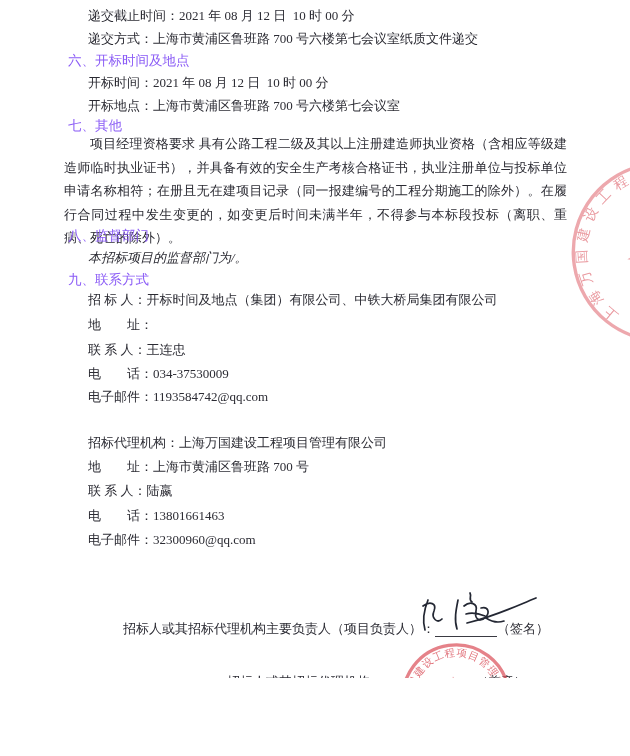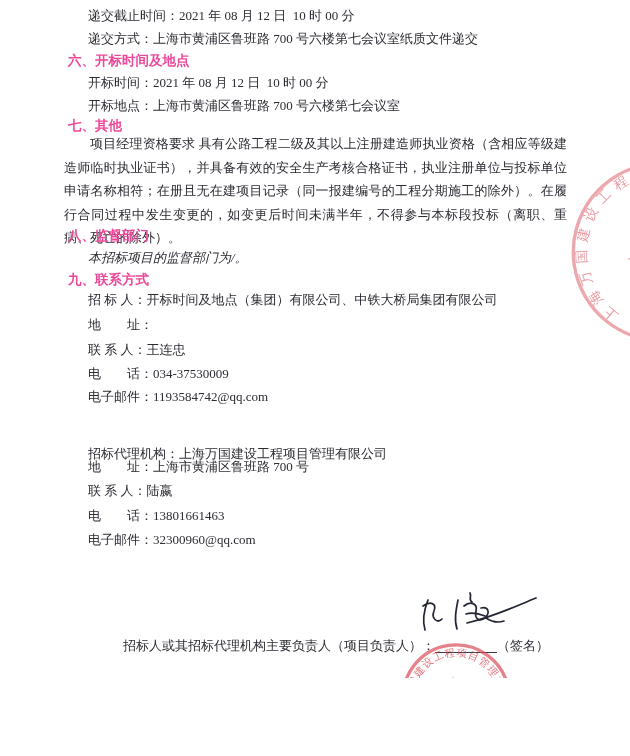--- a/index.html
+++ b/index.html
@@ -6,31 +6,31 @@
   .page{
     position:relative;
     width:630px;height:678px;
     background:#ffffff;
     overflow:hidden;
     font-family:"Liberation Serif","DejaVu Serif",serif;
     color:#2b2b33;
     font-size:13px;
   }
   .tline{position:absolute;white-space:pre;line-height:16px;}
-  .heading{position:absolute;white-space:pre;font-weight:700;color:#ec4899;font-size:13.5px;line-height:17px;}
+  .heading{position:absolute;white-space:pre;font-weight:400;color:#8b5cf6;font-size:13.5px;line-height:17px;}
   .para{
     position:absolute;left:64px;top:132px;width:503px;
     line-height:23.5px;text-align:justify;text-justify:inter-ideograph;
     text-indent:2em;white-space:normal;
   }
   .crow{position:absolute;display:flex;white-space:pre;line-height:16px;}
   .crow .lab{white-space:pre;}
   .crow .val{white-space:pre;}
   .crow.gap .val{}
-  .sigrow{position:absolute;display:flex;align-items:flex-start;white-space:pre;line-height:16px;margin-top:17px;}
+  .sigrow{position:absolute;display:flex;align-items:center;white-space:pre;line-height:16px;}
   .uline{display:inline-block;border-bottom:1.2px solid #3a3a42;height:14px;}
   .stamp{position:absolute;pointer-events:none;}
   .signature{position:absolute;pointer-events:none;}
 </style>
 </head>
 <body>
 
 <div class="page">
 
   <div class="tline" style="left:88px;top:8px;">递交截止时间：2021 年 08 月 12 日  10 时 00 分</div>
@@ -57,21 +57,21 @@
   <div class="crow" style="left:88px;top:342px;">
     <span class="lab">联 系 人：</span><span class="val">王连忠</span>
   </div>
   <div class="crow" style="left:88px;top:366px;">
     <span class="lab">电　　话：</span><span class="val">034-37530009</span>
   </div>
   <div class="crow" style="left:88px;top:389px;">
     <span class="lab">电子邮件：</span><span class="val">1193584742@qq.com</span>
   </div>
 
-  <div class="crow" style="left:88px;top:435px;margin-top:11px;">
+  <div class="crow" style="left:88px;top:435px;">
     <span class="lab">招标代理机构：</span><span class="val">上海万国建设工程项目管理有限公司</span>
   </div>
   <div class="crow gap" style="left:88px;top:459px;">
     <span class="lab">地　　址：</span><span class="val">上海市黄浦区鲁班路 700 号</span>
   </div>
   <div class="crow gap" style="left:88px;top:483px;">
     <span class="lab">联 系 人：</span><span class="val">陆嬴</span>
   </div>
   <div class="crow gap" style="left:88px;top:508px;">
     <span class="lab">电　　话：</span><span class="val">13801661463</span>

